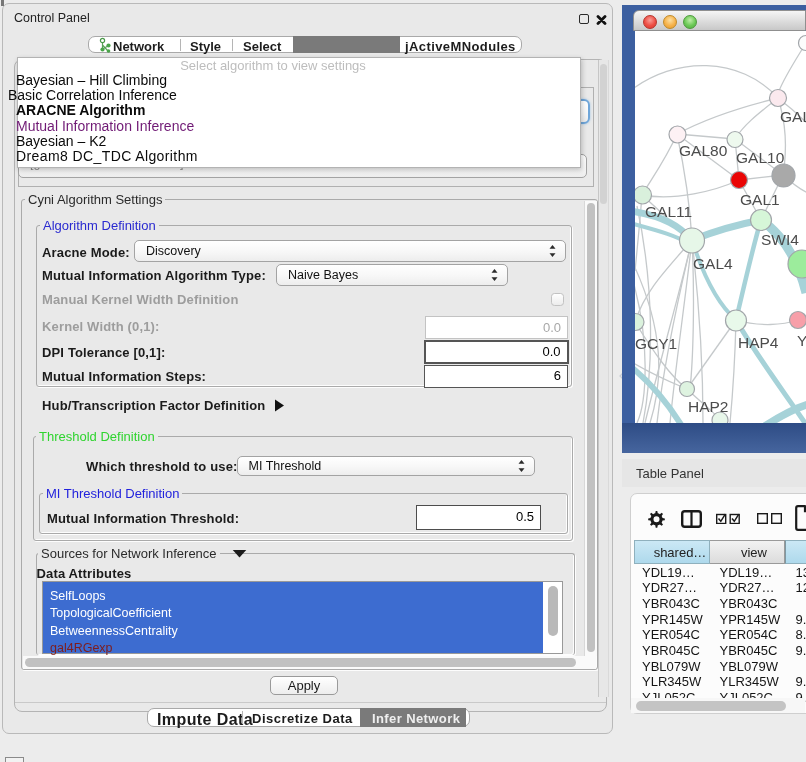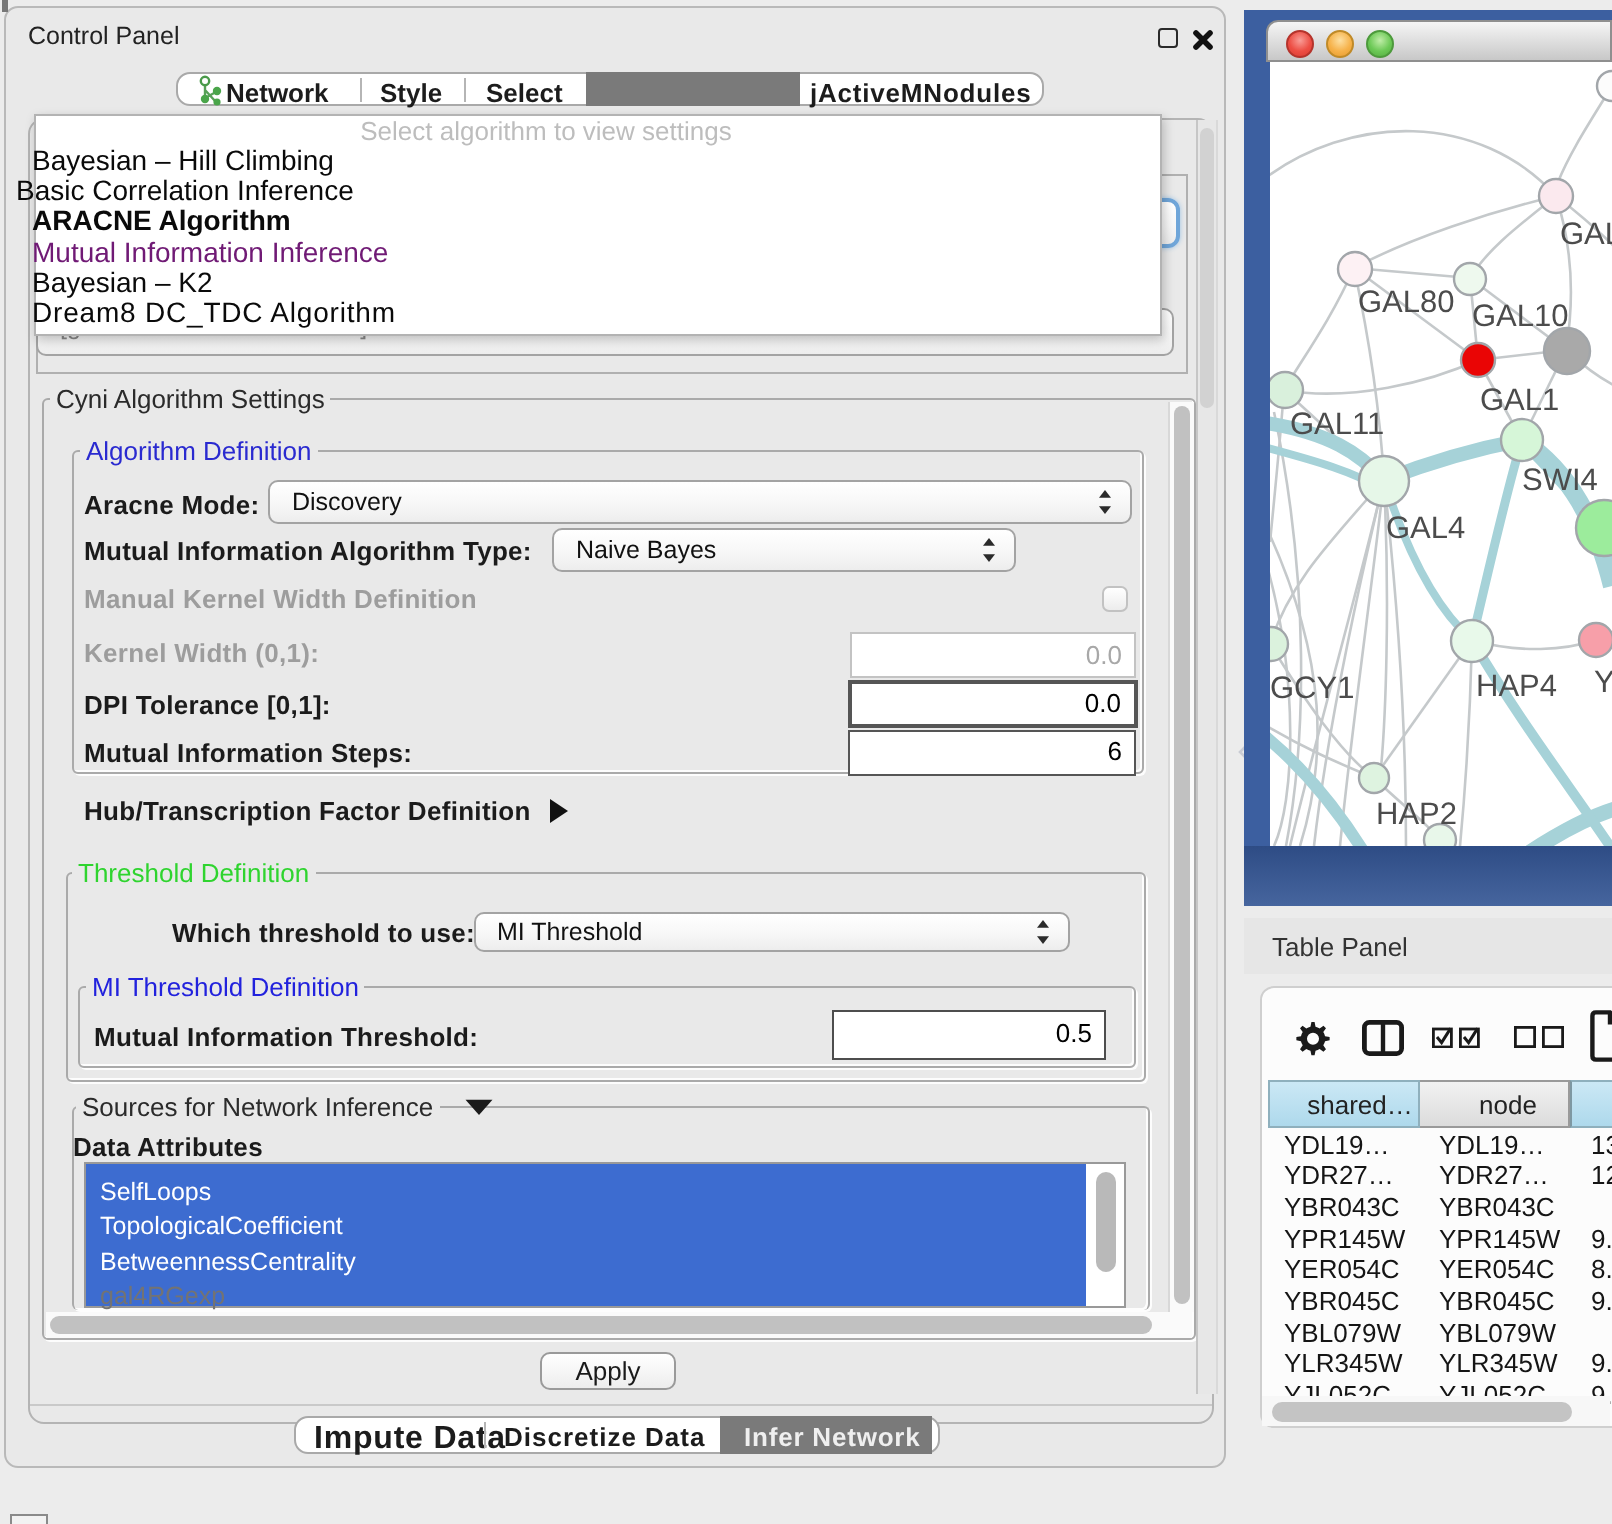--- a/index.html
+++ b/index.html
@@ -113,34 +113,34 @@
 <div class="combo" style="left:236.5px;top:456px;width:298px;height:20px;">
     <span class="ct">MI Threshold</span>
     <svg class="arr" viewBox="0 0 8 14">
       <path d="M4 0 L7.5 4.5 L0.5 4.5 Z" fill="#2b2b2b"></path>
       <path d="M4 14 L7.5 9.5 L0.5 9.5 Z" fill="#2b2b2b"></path>
     </svg>
   </div>
 <div class="etch" style="left:39px;top:492.5px;width:529px;height:41.5px;border-radius:3px;"></div>
 <div class="gt" style="left:43px;top:485.5px;color:#2222dd;">MI Threshold Definition</div>
 <div class="lbl" style="left:47px;top:510.5px;">Mutual Information Threshold:</div>
-<div class="fld" style="left:416px;top:505px;width:137px;height:25px;border:1.5px solid #4d4d4d;color:#000;line-height:22px;">0.5</div>
+<div class="fld" style="left:416px;top:505px;width:125px;height:25px;border:1.5px solid #4d4d4d;color:#000;line-height:22px;">0.5</div>
 
 <div class="etch" style="left:36px;top:553px;width:539px;height:102px;border-radius:3px;border-bottom:none;"></div>
 <div class="gt" style="left:38px;top:545.5px;color:#2b2b2b;">Sources for Network Inference</div>
 <svg class="abs" style="left:230px;top:549px;" width="19" height="9" viewBox="0 0 16 10">
     <path d="M0.5 1 L15.5 1 L8 9.5 Z" fill="#1b1b1b"></path>
   </svg>
 <div class="lbl" style="left:36.5px;top:566px;">Data Attributes</div>
 <div class="abs" style="left:42px;top:581px;width:521px;height:73px;background:#ffffff;border:1px solid #999;box-sizing:border-box;"></div>
 <div class="abs" style="left:43px;top:582px;width:500px;height:71px;background:#3d6cd0;"></div>
 <div class="abs" style="left:50px;top:588.5px;font-size:12.5px;color:#fff;">SelfLoops</div>
 <div class="abs" style="left:50px;top:606px;font-size:12.5px;color:#fff;">TopologicalCoefficient</div>
 <div class="abs" style="left:50px;top:623.5px;font-size:12.5px;color:#fff;">BetweennessCentrality</div>
-<div class="abs" style="left:50px;top:641px;font-size:12.5px;color:#737373;">gal4RGexp</div>
+<div class="abs" style="left:50px;top:641px;font-size:12.5px;color:#7f1d1d;">gal4RGexp</div>
 <div class="abs" style="left:548px;top:586px;width:10px;height:50px;background:#b9b9b9;border-radius:5px;"></div>
 
 <div class="abs" style="left:270px;top:676px;width:68px;height:19px;background:linear-gradient(#ffffff,#ededed);border:1px solid #9a9a9a;border-radius:5px;box-sizing:border-box;text-align:center;font-size:13px;color:#1a1a1a;line-height:17px;">Apply</div>
 
 <div class="abs" style="left:147px;top:708px;width:323px;height:19px;background:#ffffff;border:1px solid #a9a9a9;border-radius:7px;box-sizing:border-box;"></div>
 <div class="abs" style="left:157px;top:711px;font-size:16px;color:#1c1c1c;font-weight:bold;letter-spacing:0.4px;">Impute Data</div>
 <div class="abs" style="left:242px;top:711px;width:1px;height:13px;background:#b5b5b5;"></div>
 <div class="abs" style="left:252px;top:711px;font-size:13px;color:#1c1c1c;font-weight:bold;letter-spacing:0.5px;">Discretize Data</div>
 <div class="abs" style="left:360px;top:708px;width:106px;height:19px;background:#7a7a7a;"></div>
 <div class="abs" style="left:372px;top:711px;font-size:13px;color:#efefef;font-weight:bold;letter-spacing:0.4px;">Infer Network</div>
@@ -262,19 +262,19 @@
     <rect x="14.7" y="0.7" width="9.6" height="9.6" fill="none" stroke="#1a1a1a" stroke-width="1.4"></rect>
   </svg>
 <svg class="abs" style="left:795px;top:505px;" width="20" height="26" viewBox="0 0 20 26">
     <path d="M1.2 3 Q1.2 1.2 3 1.2 L10 1.2 L15 6.2 L15 23 Q15 24.8 13.2 24.8 L3 24.8 Q1.2 24.8 1.2 23 Z M10 1.2 L10 6.2 L15 6.2" fill="none" stroke="#1a1a1a" stroke-width="2.2"></path>
   </svg>
 
 <div class="abs" style="left:633.5px;top:540px;width:76px;height:23.5px;background:linear-gradient(#cbe8f5,#aed9ec);border:1px solid #8fb0bd;box-sizing:border-box;"></div>
 <div class="abs" style="left:709.5px;top:540px;width:75.5px;height:23.5px;background:linear-gradient(#f2f2f2,#dcdcdc);border:1px solid #9a9a9a;border-left:none;box-sizing:border-box;"></div>
 <div class="abs" style="left:785px;top:540px;width:21px;height:23.5px;background:linear-gradient(#cbe8f5,#aed9ec);border:1px solid #8fb0bd;border-left-color:#7e98a2;border-right:none;box-sizing:border-box;"></div>
 <div class="abs" style="left:642px;top:545px;width:76px;text-align:center;font-size:13px;color:#222;">shared…</div>
-<div class="abs" style="left:716px;top:545px;width:76px;text-align:center;font-size:13px;color:#222;">node</div>
+<div class="abs" style="left:716px;top:545px;width:76px;text-align:center;font-size:13px;color:#222;">view</div>
 <div class="abs" style="left:642px;top:564.5px;font-size:13px;color:#151515;line-height:15.7px;">YDL19…<br>YDR27…<br>YBR043C<br>YPR145W<br>YER054C<br>YBR045C<br>YBL079W<br>YLR345W<br>YJL052C</div>
 <div class="abs" style="left:719.5px;top:564.5px;font-size:13px;color:#151515;line-height:15.7px;">YDL19…<br>YDR27…<br>YBR043C<br>YPR145W<br>YER054C<br>YBR045C<br>YBL079W<br>YLR345W<br>YJL052C</div>
 <div class="abs" style="left:795.5px;top:564.5px;font-size:13px;color:#151515;line-height:15.7px;">13<br>12<br><br>9.<br>8.<br>9.<br><br>9.<br>9.</div>
 
 <div class="abs" style="left:631px;top:698px;width:174px;height:15px;background:#f7f7f7;"></div>
 <div class="abs" style="left:636px;top:701px;width:150px;height:10px;background:#c4c4c4;border-radius:5px;"></div>
 
 </body></html>

